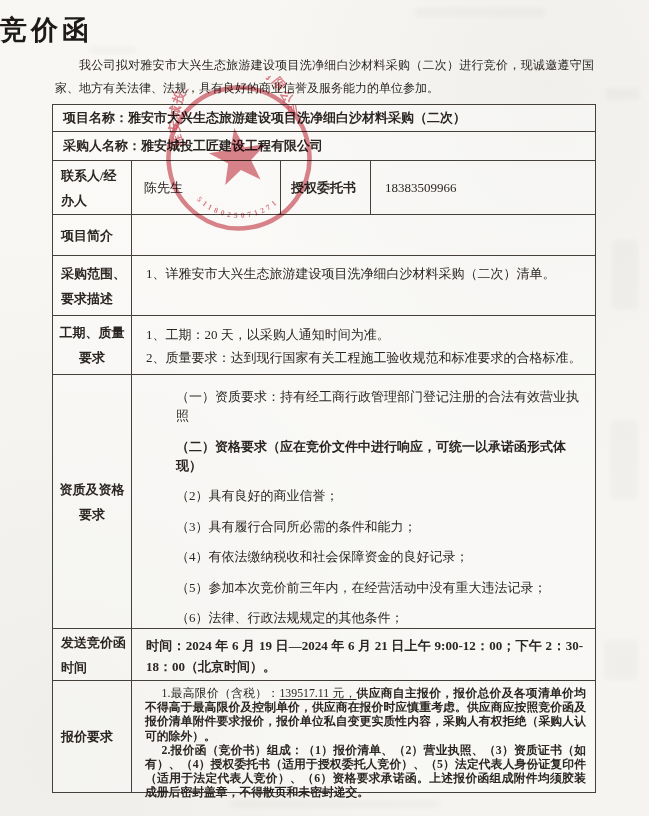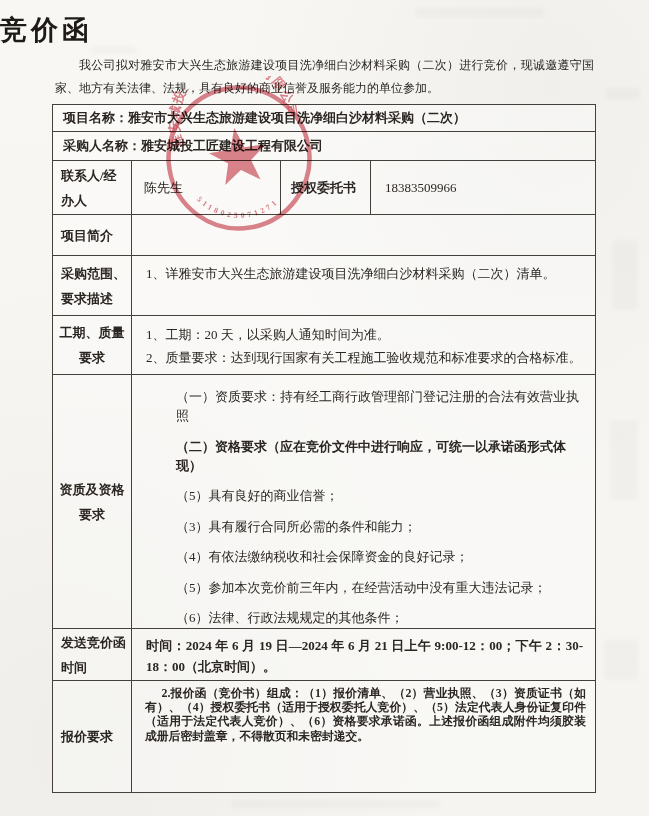--- a/index.html
+++ b/index.html
@@ -120,36 +120,37 @@
         <div>1、工期：20 天，以采购人通知时间为准。</div>
         <div>2、质量要求：达到现行国家有关工程施工验收规范和标准要求的合格标准。</div>
       </div>
     </div>
 
     <div class="tr h-r7">
       <div class="cell lbl center">资质及资格要求</div>
       <div class="cell qual">
         <p>（一）资质要求：持有经工商行政管理部门登记注册的合法有效营业执照</p>
         <p class="b">（二）资格要求（应在竞价文件中进行响应，可统一以承诺函形式体现）</p>
-        <p>（5）具有良好的商业信誉；</p>
+        <p>（2）具有良好的商业信誉；</p>
         <p>（3）具有履行合同所必需的条件和能力；</p>
         <p>（4）有依法缴纳税收和社会保障资金的良好记录；</p>
         <p>（5）参加本次竞价前三年内，在经营活动中没有重大违法记录；</p>
         <p>（6）法律、行政法规规定的其他条件；</p>
       </div>
     </div>
 
     <div class="tr h-r8">
       <div class="cell lbl">发送竞价函时间</div>
       <div class="cell sendtime">时间：2024 年 6 月 19 日—2024 年 6 月 21 日上午 9:00-12：00；下午 2：30-18：00（北京时间）。</div>
     </div>
 
     <div class="tr h-r9">
       <div class="cell lbl">报价要求</div>
       <div class="cell quote">
+        <p><span>1.最高限价（含税）：</span><span class="u">139517.11 元，</span><span class="b">供应商自主报价，报价总价及各项清单价均不得高于最高限价及控制单价，供应商在报价时应慎重考虑。供应商应按照竞价函及报价清单附件要求报价，报价单位私自变更实质性内容，采购人有权拒绝（采购人认可的除外）。</span></p>
         <p class="b">2.报价函（竞价书）组成：（1）报价清单、（2）营业执照、（3）资质证书（如有）、（4）授权委托书（适用于授权委托人竞价）、（5）法定代表人身份证复印件（适用于法定代表人竞价）、（6）资格要求承诺函。上述报价函组成附件均须胶装成册后密封盖章，不得散页和未密封递交。</p>
       </div>
     </div>
 
   </div>
 
   <svg class="stamp" viewBox="0 0 150 150">
     <defs>
       <path id="arcTop" d="M 24.3,56.5 A 54,54 0 1 1 125.7,56.5" fill="none"></path>
       <path id="arcBottom" d="M 21.5,98.5 A 58,58 0 0 0 128.5,98.5" fill="none"></path>

